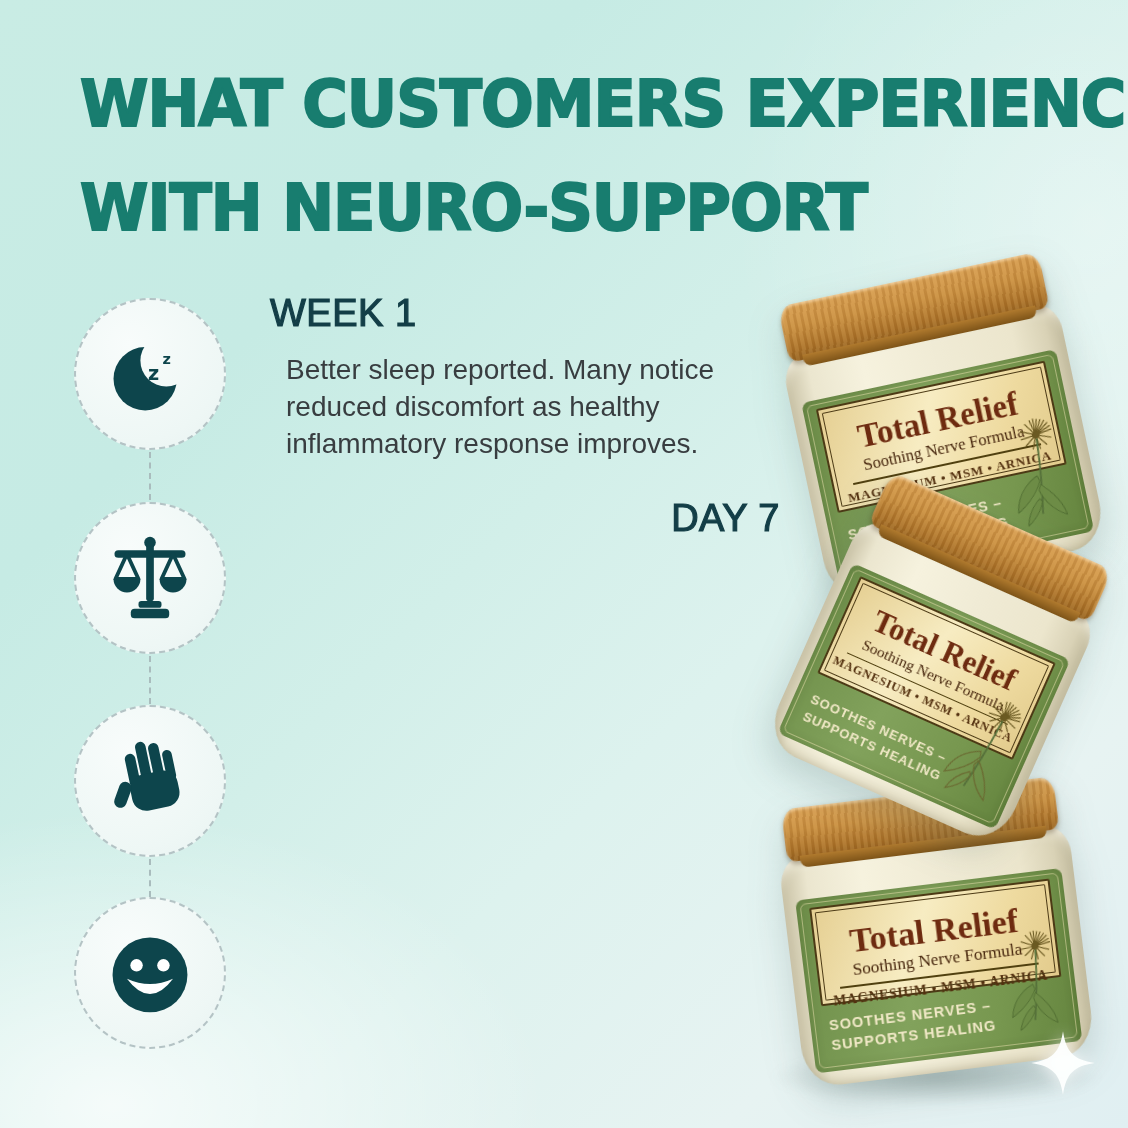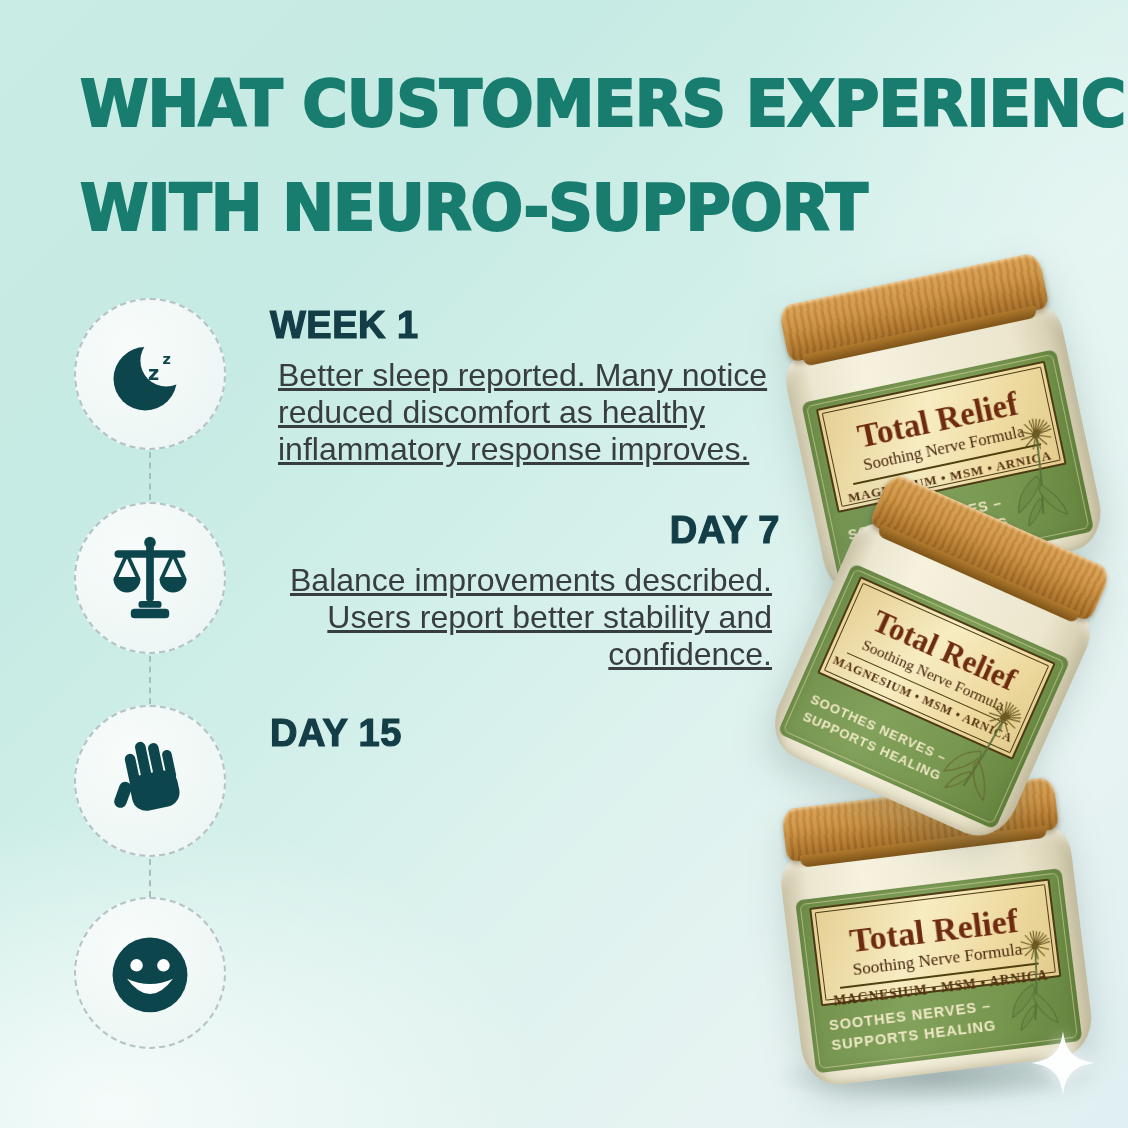--- a/index.html
+++ b/index.html
@@ -22,23 +22,23 @@
 
   
   .item{position:absolute;left:0;}
   .bubble{position:absolute;width:152px;height:152px;border-radius:50%;
     background:radial-gradient(circle at 36% 30%, #f8fcfb 0%, #eef7f5 70%, #e8f2f1 100%);
     border:2.5px dashed #b4c3c5;box-sizing:border-box;
     display:flex;align-items:center;justify-content:center;}
   .bubble svg{width:96px;height:96px;}
   .dash-seg{position:absolute;width:0;border-left:2.5px dashed #a9bcbd;}
   .itext{position:absolute;left:270px;width:510px;}
-  .itext h2{margin:12px 0 10px 0;font-size:38px;color:#133e47;letter-spacing:.5px;
-    -webkit-text-stroke:1.2px #133e47;font-weight:bold;}
-  .itext p{margin:8px;font-size:32px;line-height:37px;color:#383d40;text-decoration:underline;}
+  .itext h2{margin:0 0 10px 0;font-size:38px;color:#133e47;letter-spacing:.5px;
+    -webkit-text-stroke:1.2px #133e47;font-weight:normal;}
+  .itext p{margin:16px;font-size:28px;line-height:37px;color:#383d40;}
 
   
   .jar{position:absolute;filter:drop-shadow(0 16px 18px rgba(70,95,92,.22));}
   .lid{position:absolute;top:0;left:3%;width:94%;height:19%;
     border-radius:14px 14px 10px 10px / 20px 20px 12px 12px;
     background:
       repeating-linear-gradient(93deg, rgba(110,60,10,.12) 0 3px, rgba(255,220,160,.10) 3px 7px),
       linear-gradient(180deg,#d89e51 0%,#c98f40 40%,#ab7229 78%,#92601f 100%);
     box-shadow:0 3px 5px rgba(60,40,10,.35), inset 0 2px 3px rgba(255,235,200,.6);z-index:3;}
   .lid::after{content:"";position:absolute;left:5%;right:5%;bottom:-7px;height:12px;
@@ -118,39 +118,37 @@
           <path d="M12 51 a14 14 0 0 0 28 0 Z"></path>
           <path d="M74 25 L62 51 L86 51 Z" fill="none" stroke="#0d454c" stroke-width="4" stroke-linejoin="round"></path>
           <path d="M60 51 a14 14 0 0 0 28 0 Z"></path>
           <rect x="38" y="74" width="24" height="7" rx="3"></rect>
           <rect x="30" y="82" width="40" height="10" rx="4"></rect>
         </g>
       </svg>
     </div>
     <div class="itext" style="top:497px;text-align:right;">
       <h2>DAY 7</h2>
-      <p>Balance improvements described. Users report better stability and confidence.</p>
     </div>
   </div>
 
   <div class="item">
     <div class="bubble" style="left:74px;top:705px;">
       <svg viewBox="0 0 100 100">
         <g fill="#0d454c" transform="rotate(-12 50 55)">
           <rect x="30" y="18" width="11" height="36" rx="5.5"></rect>
           <rect x="43" y="8" width="11" height="46" rx="5.5"></rect>
           <rect x="56" y="12" width="11" height="42" rx="5.5"></rect>
           <rect x="69" y="22" width="10" height="32" rx="5"></rect>
           <rect x="29" y="42" width="50" height="38" rx="15"></rect>
           <rect x="14" y="44" width="13" height="28" rx="6.5" transform="rotate(32 20 58)"></rect>
         </g>
       </svg>
     </div>
     <div class="itext" style="top:700px;">
-      <h2>DAY 15</h2>
     </div>
   </div>
 
   <div class="item">
     <div class="bubble" style="left:74px;top:897px;">
       <svg viewBox="0 0 100 100">
         <circle cx="50" cy="52" r="39" fill="#0d454c"></circle>
         <circle cx="36" cy="42" r="6.5" fill="#ffffff"></circle>
         <circle cx="64" cy="42" r="6.5" fill="#ffffff"></circle>
         <path d="M26 56 Q50 88 74 56 Q50 67 26 56 Z" fill="#ffffff"></path>

